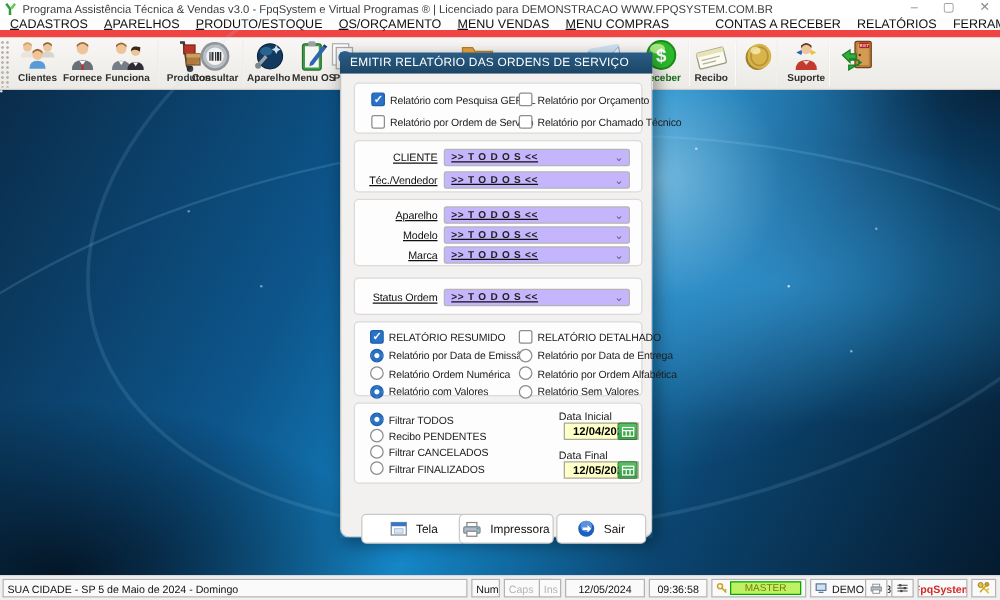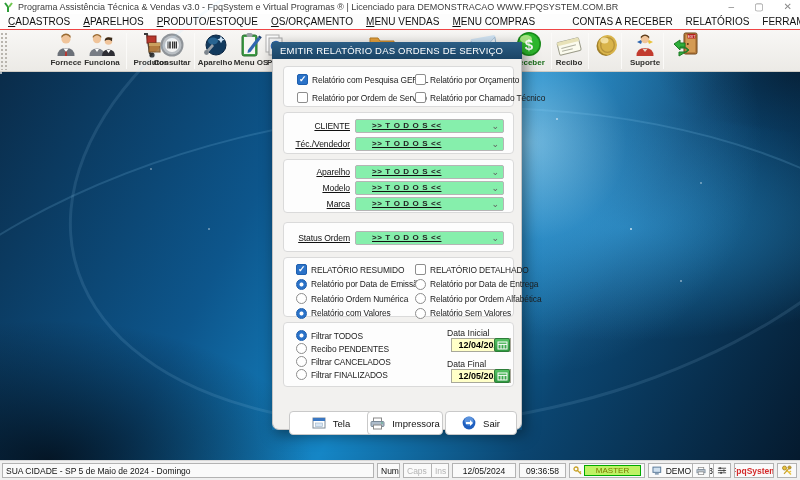--- a/index.html
+++ b/index.html
@@ -4,21 +4,21 @@
 <style>
   * { margin:0; padding:0; box-sizing:border-box; }
   html,body { width:800px; height:480px; overflow:hidden; }
   body { font-family:"Liberation Sans", sans-serif; position:relative; background:#fff; color:#111; }
 
   
   .titlebar { position:absolute; top:0; left:0; width:800px; height:14px; background:#fff; display:flex; align-items:center; gap:4px; padding-left:4px; font-size:9px; color:#3c3c3c; white-space:nowrap; }
   .win-controls { position:absolute; right:8px; top:0; height:14px; display:flex; gap:20px; align-items:center; color:#8a8a8a; font-size:10px; }
   .win-controls span { cursor:default; line-height:14px; }
 
-  .menubar { position:absolute; top:14px; left:0; width:800px; height:16px; background:#fdfdfd; border-bottom:1px solid #ef4444; display:flex; align-items:center; padding-left:8px; font-size:10px; color:#101010; }
+  .menubar { position:absolute; top:14px; left:0; width:800px; height:16px; background:#fdfdfd; border-bottom:6px solid #ef4444; display:flex; align-items:center; padding-left:8px; font-size:10px; color:#101010; }
   .mi { display:inline-block; margin-right:13px; white-space:nowrap; }
   .mi.acc::first-letter { text-decoration:underline; }
   .mi.gap { margin-left:24px; }
 
   
   .toolbar { position:absolute; top:30px; left:0; width:800px; height:42px; background:linear-gradient(#f8f7f5,#eceae6); border-bottom:1px solid #cfcbc4; }
   .gripper { position:absolute; left:0; top:2px; width:8px; height:38px; background-image:radial-gradient(#b9b5ae 1px, transparent 1.2px); background-size:4px 4px; }
   .tsep { position:absolute; top:3px; width:1px; height:36px; background:#d2cec7; border-right:1px solid #fbfaf8; }
   .tbtn { position:absolute; top:1px; height:40px; display:flex; flex-direction:column; align-items:center; justify-content:flex-start; }
   .tbtn .ticon { height:27px; display:flex; align-items:flex-end; }
@@ -52,21 +52,21 @@
   .cbox.on { background:#2a72c8; border:1px solid #1e5fae; }
   .cbox.on::after { content:"✓"; position:absolute; left:1px; top:-1px; color:#fff; font-size:9px; font-weight:bold; }
   .cbox.off { background:#fff; border:1px solid #8d8d8d; }
   .rad { width:11px; height:11px; border-radius:50%; flex:0 0 11px; }
   .rad.on { border:1px solid #1e5fae; background:radial-gradient(circle at 50% 50%, #ffffff 0 1.6px, #2a72c8 2.4px 100%); }
   .rad.off { border:1px solid #8d8d8d; background:#fff; }
   .lbl { font-size:8.4px; letter-spacing:-.1px; color:#1c1c1c; }
 
   .sel-row { position:absolute; display:flex; align-items:center; height:15px; left:8px; right:9px;text-decoration:underline; }
   .sel-lab { width:58px; text-align:right; font-size:8.6px; letter-spacing:-.1px; margin-right:5px; white-space:nowrap; }
-  .sel-box { flex:1; height:14px; background:#86efac; border:1px solid #b5b5b5; border-radius:2px; position:relative; display:flex; align-items:center; padding-left:16px; }
+  .sel-box { flex:1; height:14px; background:#c4b5fd; border:1px solid #b5b5b5; border-radius:2px; position:relative; display:flex; align-items:center; padding-left:5px; }
   .sel-val { font-size:8px; font-weight:bold; letter-spacing:.6px; color:#222; }
   .sel-chev { position:absolute; right:4px; top:0px; color:#606060; font-size:9px; line-height:12px; }
 
   .date-lab { position:absolute; font-size:8.6px; color:#1c1c1c; }
   .date-field { position:absolute; width:60px; height:14px; background:#ffffc8; border:1px solid #a8a89a; display:flex; align-items:center; justify-content:center; font-size:9px; font-weight:bold; color:#000; }
   .cal-btn { position:absolute; width:16px; height:14px; border:1px solid #2d7d38; border-radius:2px; background:linear-gradient(#55c162,#2f9a40); display:flex; align-items:center; justify-content:center; }
 
   .dlg-btn { position:absolute; top:352px; height:24px; background:#fff; border:1px solid #c9c9c9; border-radius:4px; display:flex; align-items:center; justify-content:center; gap:7px; font-size:9.5px; color:#111; }
 
   
@@ -103,20 +103,36 @@
   <span class="mi acc">MENU COMPRAS</span>
   <span class="mi gap">CONTAS A RECEBER</span>
   <span class="mi">RELATÓRIOS</span>
   <span class="mi">FERRAMENTAS</span>
 
 </div>
 
 <div class="toolbar">
   <div class="gripper"></div>
 
+  <div class="tbtn" style="left:8px;width:44px">
+    <span class="ticon">
+      <svg width="32" height="26" viewBox="0 0 32 26">
+        <circle cx="8" cy="6" r="3.4" fill="#f0c49a"></circle>
+          <path d="M4.6 5.2 q3.4-4.4 6.8 0 l0-1.8 q-3.4-3.4 -6.8 0 z" fill="#caa05e"></path>
+          <path d="M2.5 14 q0-5 5.5-5 q5.5 0 5.5 5 z" fill="#e9e5dc"></path>
+        <circle cx="24" cy="6" r="3.4" fill="#f0c49a"></circle>
+          <path d="M20.6 5.2 q3.4-4.4 6.8 0 l0-1.8 q-3.4-3.4 -6.8 0 z" fill="#8a5a2a"></path>
+          <path d="M18.5 14 q0-5 5.5-5 q5.5 0 5.5 5 z" fill="#d9d5cc"></path>
+        <circle cx="16" cy="12" r="4" fill="#f0c49a"></circle>
+          <path d="M12 11 q4-5 8 0 l0-2 q-4-4 -8 0 z" fill="#9a6a32"></path>
+          <path d="M9.5 23 q0-6.5 6.5-6.5 q6.5 0 6.5 6.5 z" fill="#5b9bd5"></path>
+      </svg>
+    </span>
+    <span class="tlabel">Clientes</span>
+  </div>
 
   <div class="tbtn" style="left:48px;width:36px">
     <span class="ticon">
       <svg width="26" height="26" viewBox="0 0 26 26">
         <circle cx="13" cy="7" r="4.6" fill="#f0c49a"></circle>
           <path d="M8.4 6 q4.6-6 9.2 0 l0-2.2 q-4.6-4.6 -9.2 0 z" fill="#9a6a32"></path>
         <path d="M4.5 24 q0-8 8.5-8 q8.5 0 8.5 8 z" fill="#6b7078"></path>
         <path d="M10.5 16.5 L13 20 L15.5 16.5 z" fill="#fff"></path>
           <path d="M12.3 19.5 L13.7 19.5 L14 24 L12 24 z" fill="#c03028"></path>
       </svg>

